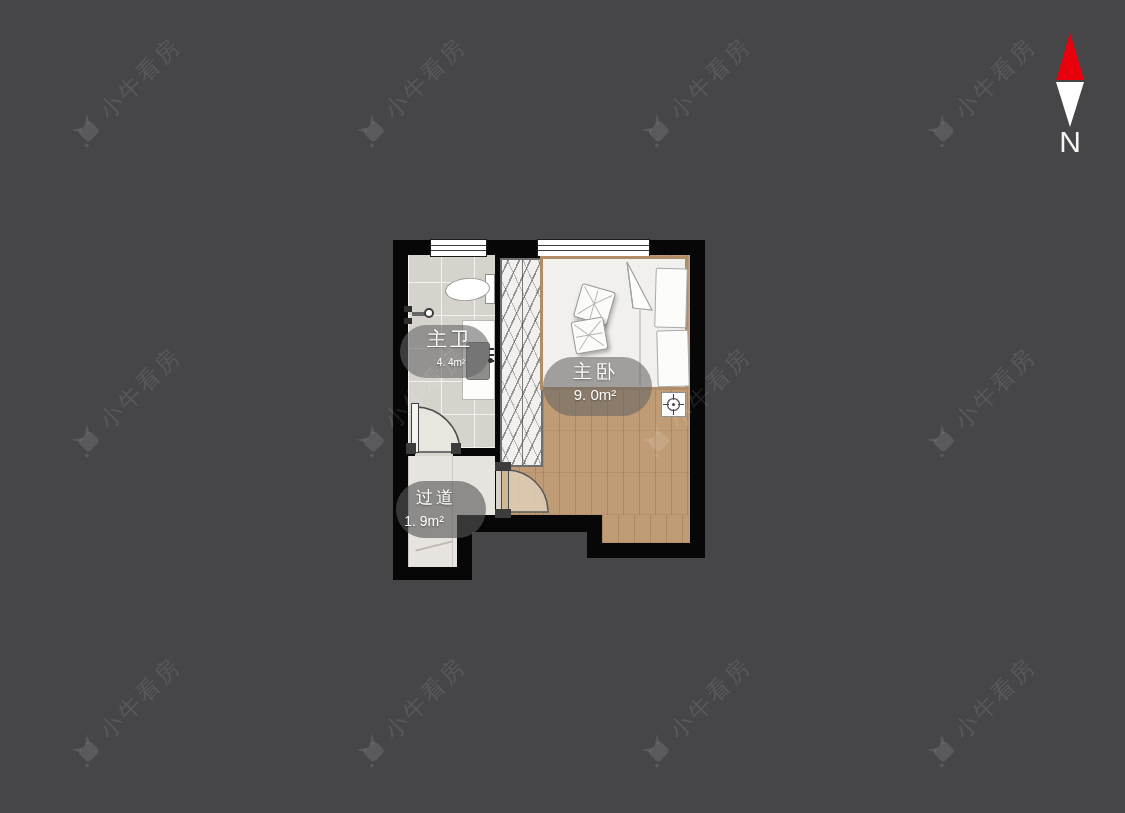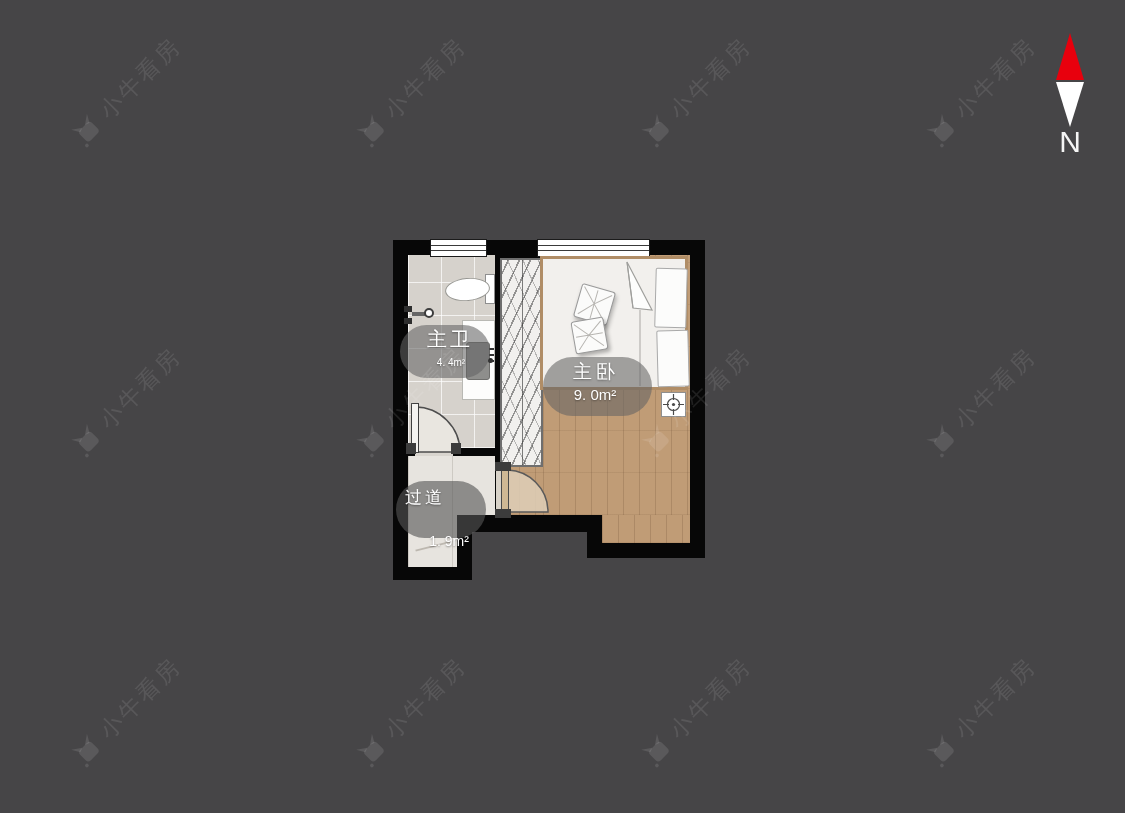--- a/index.html
+++ b/index.html
@@ -253,22 +253,22 @@
 
     <div class="blob" style="left:7px;top:85px;width:90px;height:53px;border-radius:27px;"></div>
     <div class="rlabel" style="left:57px;top:99px;font-size:20px;letter-spacing:3px;">主卫</div>
     <div class="rlabel" style="left:58px;top:122px;font-size:10px;">4. 4m²</div>
 
     <div class="blob" style="left:150px;top:117px;width:109px;height:59px;border-radius:30px;"></div>
     <div class="rlabel" style="left:203px;top:132px;font-size:19px;letter-spacing:4px;">主卧</div>
     <div class="rlabel" style="left:202px;top:154px;font-size:15px;">9. 0m²</div>
 
     <div class="blob" style="left:3px;top:241px;width:90px;height:57px;border-radius:29px;background:rgba(85,85,85,.62);"></div>
-    <div class="rlabel" style="left:32px;top:257px;font-size:17px;letter-spacing:3px;">过道</div>
-    <div class="rlabel" style="left:56px;top:281px;font-size:14px;margin-top:20px;">1. 9m²</div>
+    <div class="rlabel" style="left:43px;top:257px;font-size:17px;letter-spacing:3px;">过道</div>
+    <div class="rlabel" style="left:31px;top:281px;font-size:14px;">1. 9m²</div>
   </div>
 
   <div class="abs" style="left:1040px;top:25px;width:70px;height:135px;z-index:50;">
     <div class="tri-up" style="left:16px;top:8px;"></div>
     <div class="tri-down" style="left:16px;top:57px;"></div>
     <div class="north" style="left:30px;top:100px;">N</div>
   </div>
 
 </div>
 

